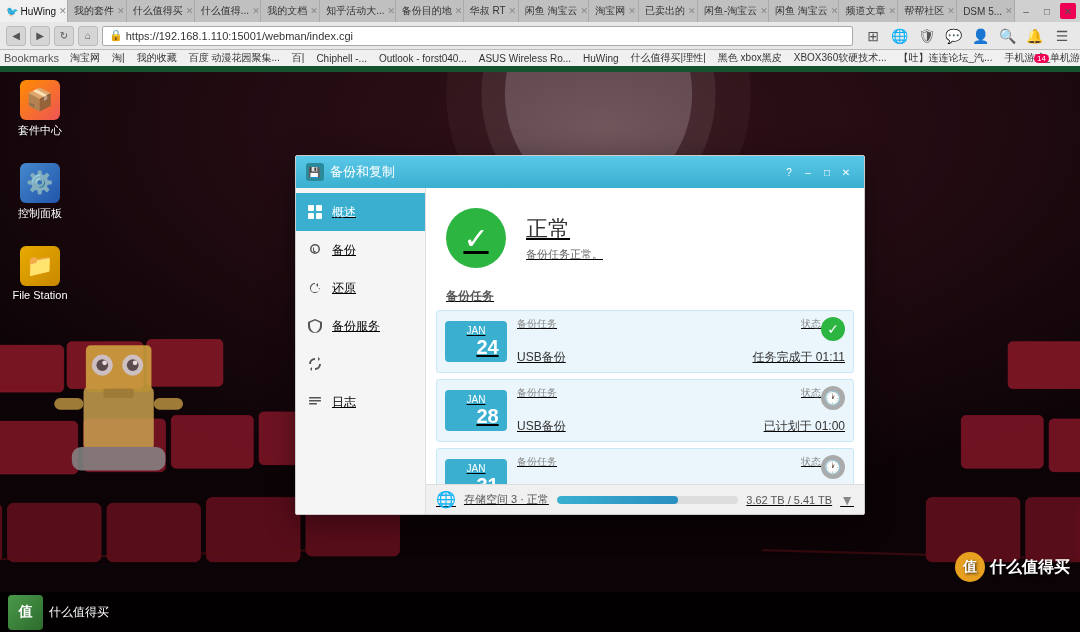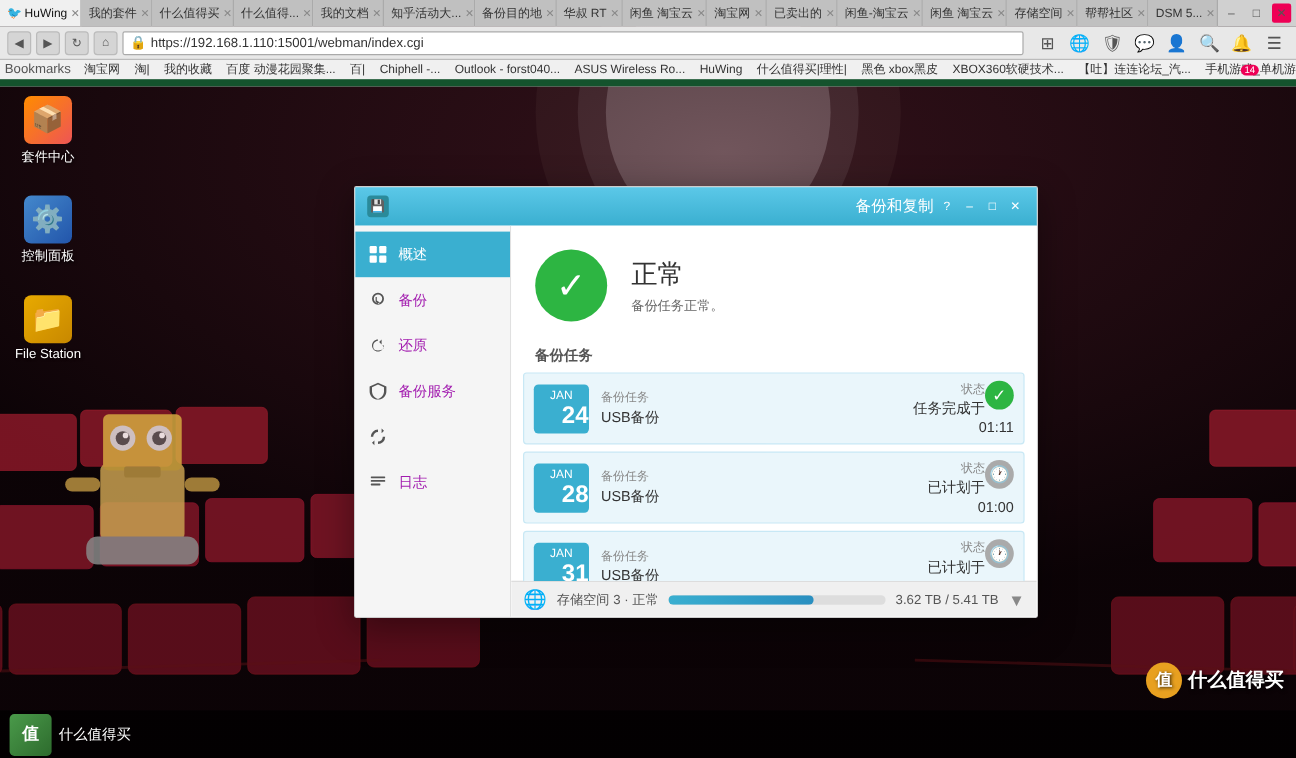--- a/index.html
+++ b/index.html
@@ -256,58 +256,58 @@
       margin-right: 6px;
       display: flex;
       align-items: center;
       justify-content: center;
       font-size: 10px;
       color: white;
     }
 
     #dialog-title-text {
       flex: 1;
-      text-align: right;
     }
 
     .dialog-ctrl-btn {
       width: 16px; height: 16px;
       border-radius: 2px;
       display: flex;
       align-items: center;
       justify-content: center;
       font-size: 10px;
       color: white;
       cursor: pointer;
       margin-left: 3px;
     }
 
     
     #dialog-body {
       display: flex;
       flex: 1;
       overflow: hidden;
+      text-decoration: underline;
     }
 
     
     #dialog-sidebar {
       width: 130px;
       background: #f5f5f5;
       border-right: 1px solid #e0e0e0;
       padding: 5px 0;
     }
 
     .sidebar-item {
       height: 38px;
       display: flex;
       align-items: center;
       padding: 0 10px;
       gap: 8px;
       cursor: pointer;
-      color: #a21caf;
+      color: #000000;
       font-size: 12px;
     }
     .sidebar-item.active {
       background: #3aafd0;
       color: white;
     }
 
     .sidebar-icon {
       width: 18px; height: 18px;
       display: flex;
@@ -384,21 +384,21 @@
       align-items: center;
       background: #eaf6fb;
       border: 1px solid #c8e8f5;
       border-radius: 3px;
       margin-bottom: 6px;
       padding: 6px 8px;
       gap: 10px;
     }
 
     .task-date-box {
-      width: 46px;
+      width: 62px;
       display: flex;
       flex-direction: column;
       align-items: center;
       justify-content: center;
       background: #3aafd0;
       border-radius: 4px;
       color: white;
       padding: 4px 2px;
       flex-shrink: 0;
       text-align: center;
@@ -421,21 +421,21 @@
     }
 
     .task-detail-label {
       font-size: 10px;
       color: #888;
     }
 
     .task-detail-value {
       font-size: 12px;
       color: #333;
-      margin-top: 1px;
+      margin-top: 18px;
     }
 
     .task-status {
       text-align: right;
     }
 
     .task-status-icon {
       width: 24px; height: 24px;
       border-radius: 50%;
       display: flex;
@@ -647,21 +647,21 @@
       </div>
       <div class="browser-tab">
         <span>闲鱼-淘宝云</span>
         <span class="tab-close">✕</span>
       </div>
       <div class="browser-tab">
         <span>闲鱼 淘宝云</span>
         <span class="tab-close">✕</span>
       </div>
       <div class="browser-tab">
-        <span>存储空间</span>
+        <span>频道文章</span>
         <span class="tab-close">✕</span>
       </div>
       <div class="browser-tab">
         <span>帮帮社区</span>
         <span class="tab-close">✕</span>
       </div>
       <div class="browser-tab">
         <span>DSM 5...</span>
         <span class="tab-close">✕</span>
       </div>

